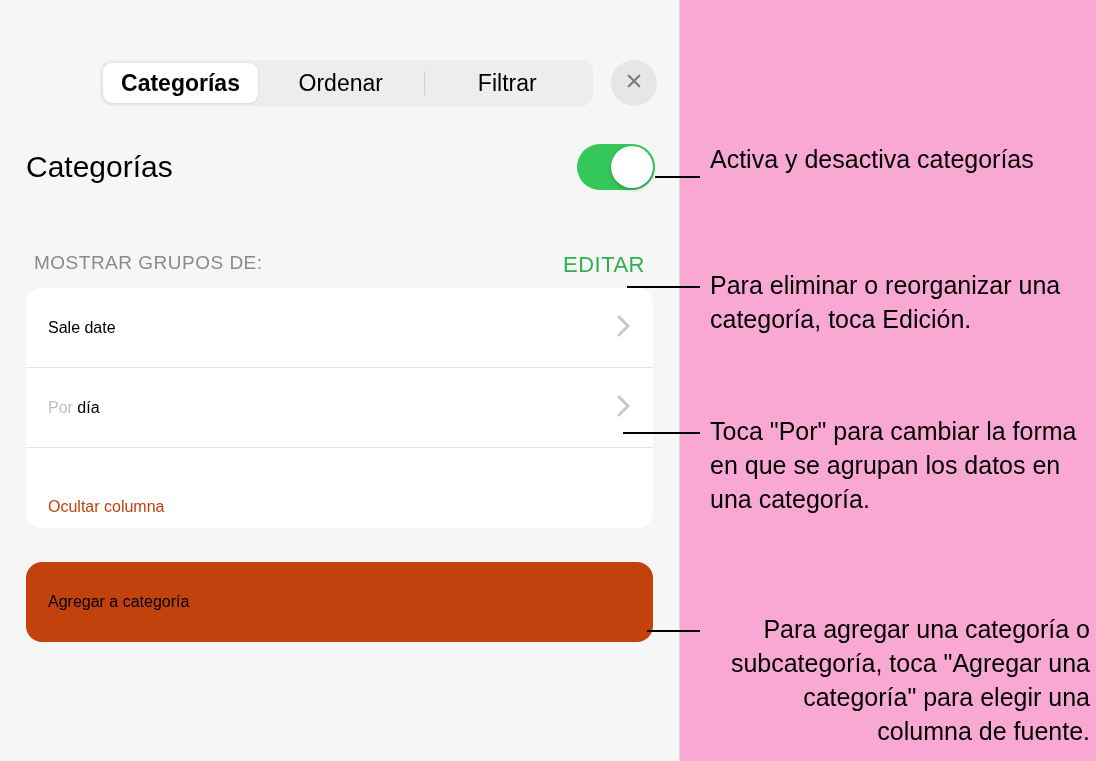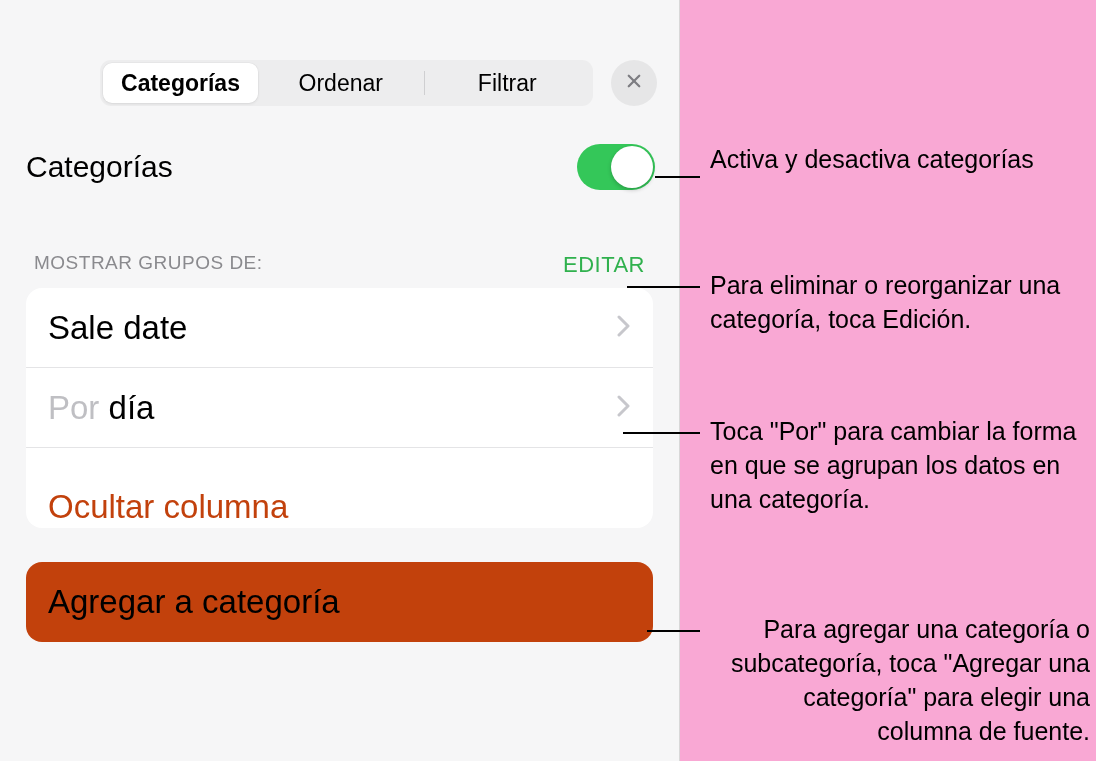--- a/index.html
+++ b/index.html
@@ -136,21 +136,21 @@
     .row {
       display: flex;
       align-items: center;
       padding: 0 22px;
       height: 80px;
       border-bottom: 1px solid #e4e4e6;
       cursor: pointer;
     }
     .row:last-child { border-bottom: none; }
     .row .row-label {
-      font-size: 33px;
+      font-size: 16px;
       flex: 1;
       color: #000;
     }
     .row .row-label.dim-prefix .dim {
       color: #bfbfc3;
     }
     .row .row-label.green { color: #c2410c; margin-top: 37px; }
     .chev { color: #c7c7cc; }
     .chev svg { width: 14px; height: 24px; }
     .card2 {

